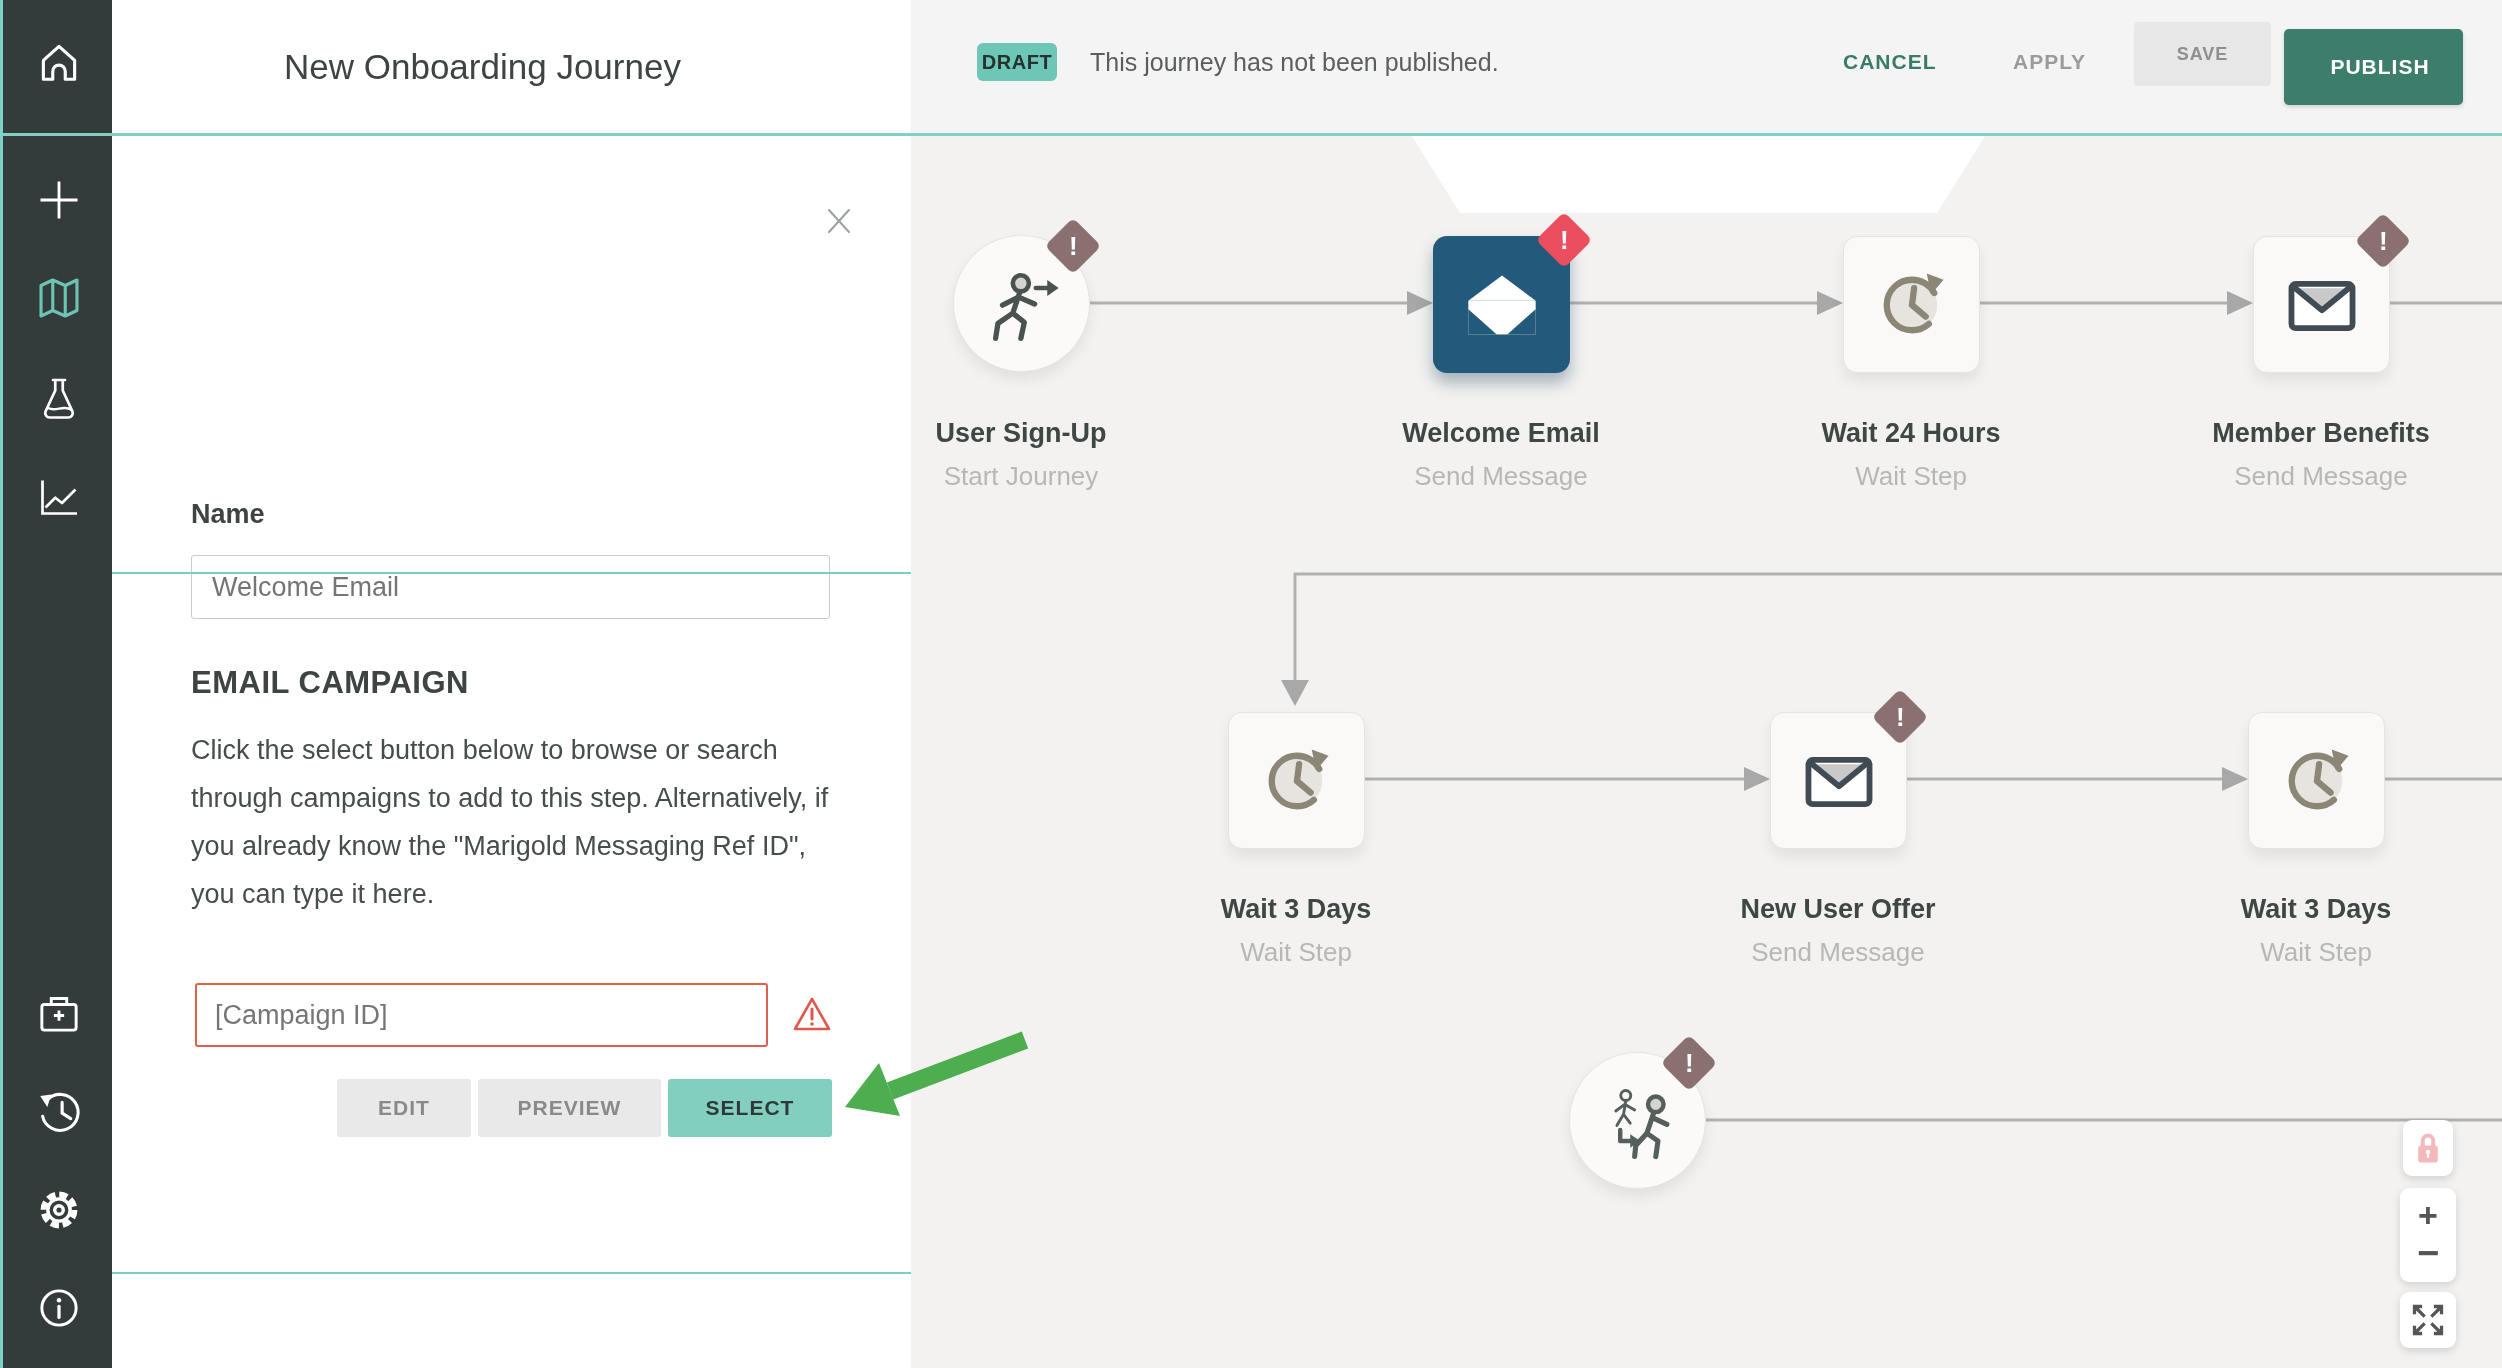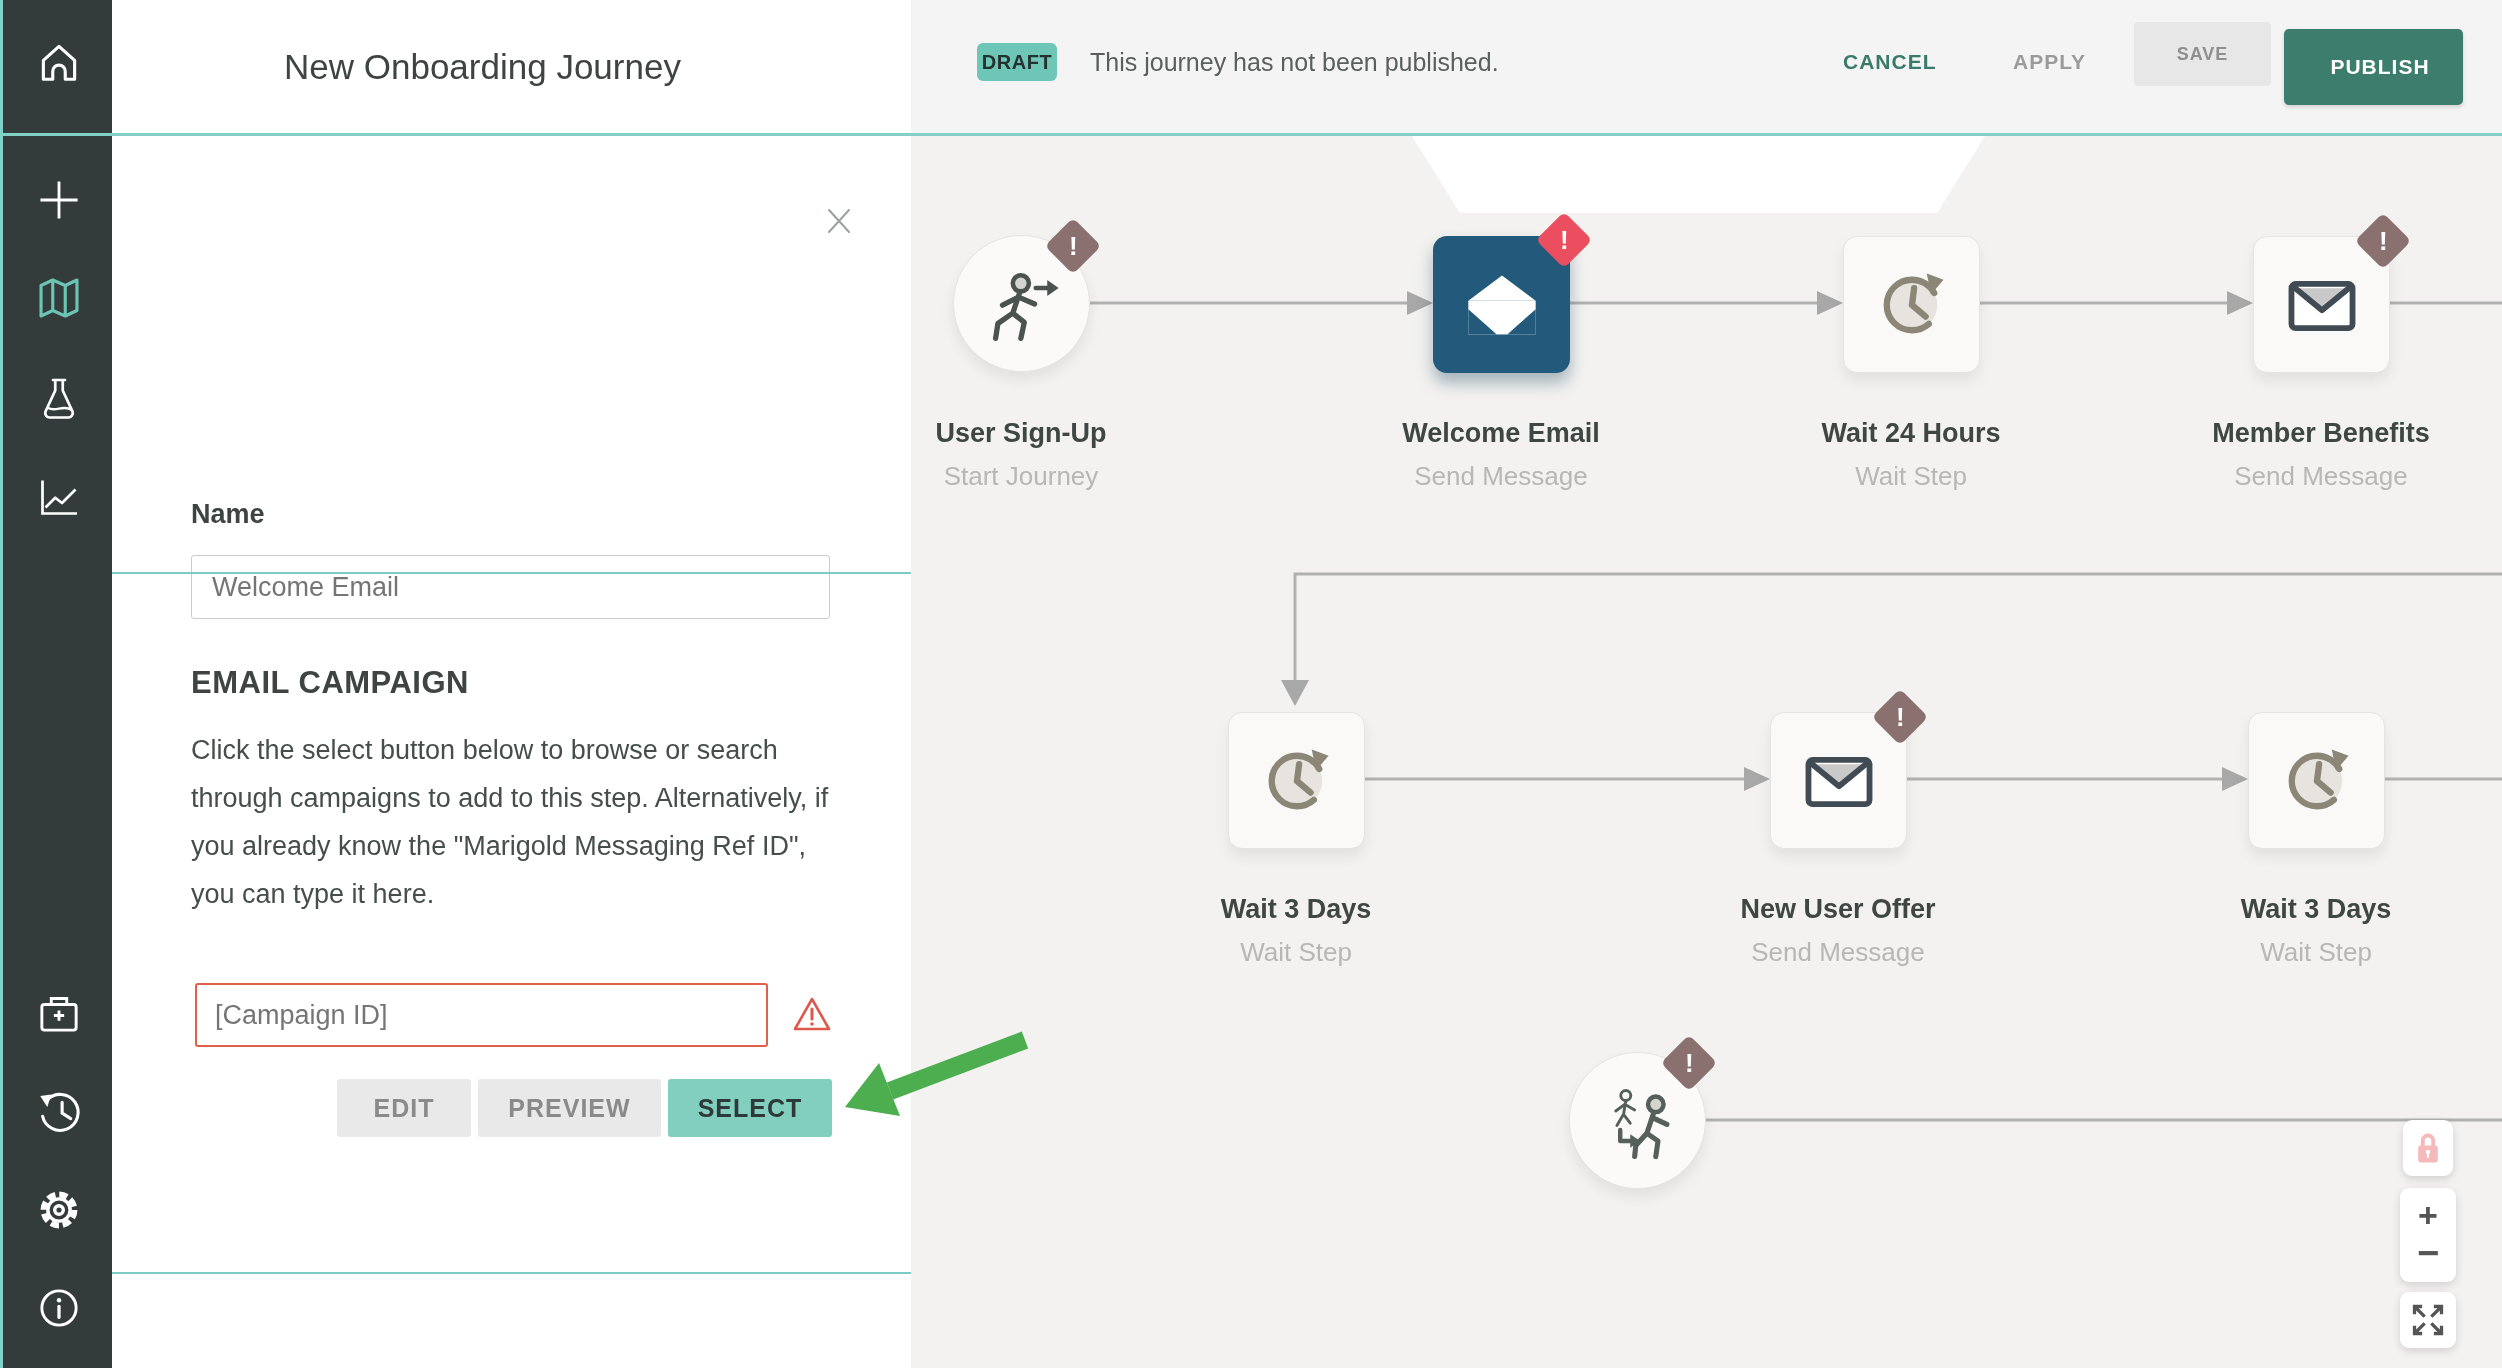--- a/index.html
+++ b/index.html
@@ -21,21 +21,21 @@
   #btn-cancel{left:1843px;color:#3a7a6a;}
   #btn-apply{left:2013px;color:#9b9b9b;}
   #btn-save{left:2134px;top:22px;width:137px;height:64px;background:#e7e7e7;border-radius:4px;color:#8f8f8f;font-weight:bold;font-size:18px;letter-spacing:1px;display:flex;align-items:center;justify-content:center;cursor:pointer;}
   #btn-publish{left:2284px;top:29px;width:166px;height:76px;background:#3c7d6c;border-radius:5px;color:#ffffff;font-weight:bold;font-size:21px;letter-spacing:1px;display:flex;align-items:center;justify-content:center;cursor:pointer;box-shadow:0 2px 4px rgba(0,0,0,.15);padding-left:13px;}
 
   
   #panel{left:112px;top:136px;width:799px;height:1232px;background:#ffffff;}
   #panel-close{left:824px;top:206px;width:30px;height:30px;cursor:pointer;}
   #name-input{left:191px;top:419px;width:639px;height:64px;box-sizing:border-box;border:1px solid #cccccc;border-radius:3px;font-size:27px;color:#757575;padding:0 20px;outline:none;font-family:"Liberation Sans",sans-serif;background:#fff;}
   #campaign-input{left:195px;top:983px;width:573px;height:64px;box-sizing:border-box;border:2px solid #e0604a;border-radius:3px;font-size:27px;color:#9b9b9b;padding:4px 18px;outline:none;font-family:"Liberation Sans",sans-serif;background:#fff;}
-  .panel-btn{top:1079px;height:58px;border-radius:3px;font-size:25px;font-weight:bold;letter-spacing:1px;display:flex;align-items:center;justify-content:center;cursor:pointer;}
+  .panel-btn{top:1079px;height:58px;border-radius:3px;font-size:21px;font-weight:bold;letter-spacing:1px;display:flex;align-items:center;justify-content:center;cursor:pointer;}
   #btn-edit{left:337px;width:134px;background:#e9e9e9;color:#8a8a8a;}
   #btn-preview{left:478px;width:183px;background:#e9e9e9;color:#8a8a8a;}
   #btn-select{left:668px;width:164px;background:#82cfc0;color:#2d3a37;}
 
   
   #canvas{left:911px;top:136px;width:1591px;height:1232px;background:#f3f2f0;overflow:hidden;}
   #banner{left:501px;top:0;width:573px;height:77px;background:#ffffff;clip-path:polygon(0 0,100% 0,calc(100% - 48px) 100%,48px 100%);}
   #progress-bar{left:570px;top:27px;width:397px;height:21px;border-radius:11px;background:linear-gradient(#559b8d,#68bcab 55%);}
   #trophy{left:972px;top:8px;width:60px;height:64px;}
 

